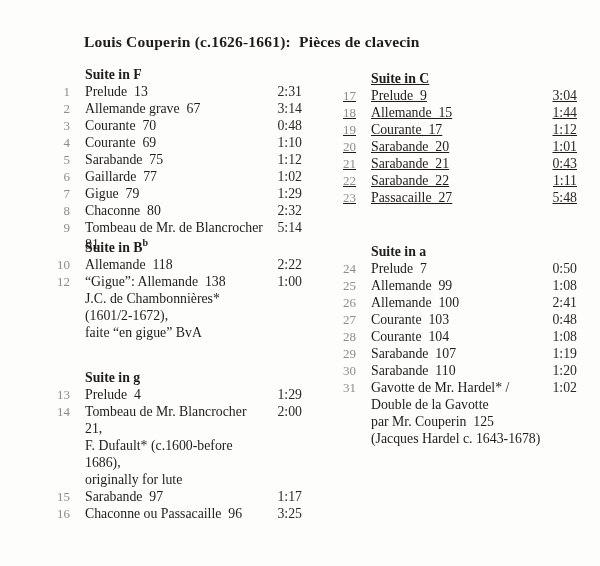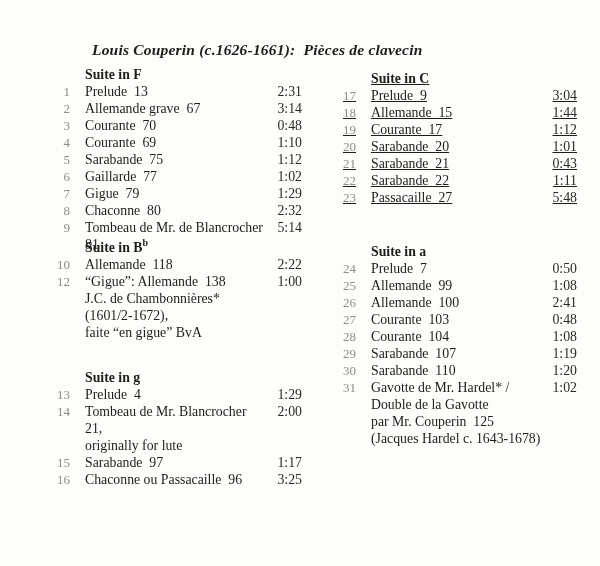--- a/index.html
+++ b/index.html
@@ -13,26 +13,25 @@
     height: 566px;
     background: #fdfdfc;
     font-family: "Liberation Serif", "DejaVu Serif", serif;
     color: #1f1d1b;
     overflow: hidden;
   }
   .album-title {
     position: absolute;
     left: 84px;
     top: 33px;
-    margin: 8px;
+    margin: 0;
     font-size: 15.5px;
     font-weight: bold;
     letter-spacing: 0.2px;
     white-space: pre;
-    font-style: italic;
   }
   .col {
     position: absolute;
     top: 0;
     height: 566px;
   }
   .col-left  { left: 56px;  width: 246px; }
   .col-right { left: 342px; width: 235px; }
   .section {
     position: absolute;
@@ -150,21 +149,21 @@
       </div>
       <div class="section">
         <h2 class="suite-heading"><span>Suite in g</span><sup></sup></h2>
         <div class="track-row">
           <span class="track-no">13</span>
           <span class="track-title"><div class="title-line">Prelude  4</div></span>
           <span class="track-time">1:29</span>
         </div>
         <div class="track-row">
           <span class="track-no">14</span>
-          <span class="track-title"><div class="title-line">Tombeau de Mr. Blancrocher  21,</div><div class="title-line">originally for lute</div></span>
+          <span class="track-title"><div class="title-line">Tombeau de Mr. Blancrocher  21,</div><div class="title-line">F. Dufault* (c.1600-before 1686),</div><div class="title-line">originally for lute</div></span>
           <span class="track-time">2:00</span>
         </div>
         <div class="track-row">
           <span class="track-no">15</span>
           <span class="track-title"><div class="title-line">Sarabande  97</div></span>
           <span class="track-time">1:17</span>
         </div>
         <div class="track-row">
           <span class="track-no">16</span>
           <span class="track-title"><div class="title-line">Chaconne ou Passacaille  96</div></span>

